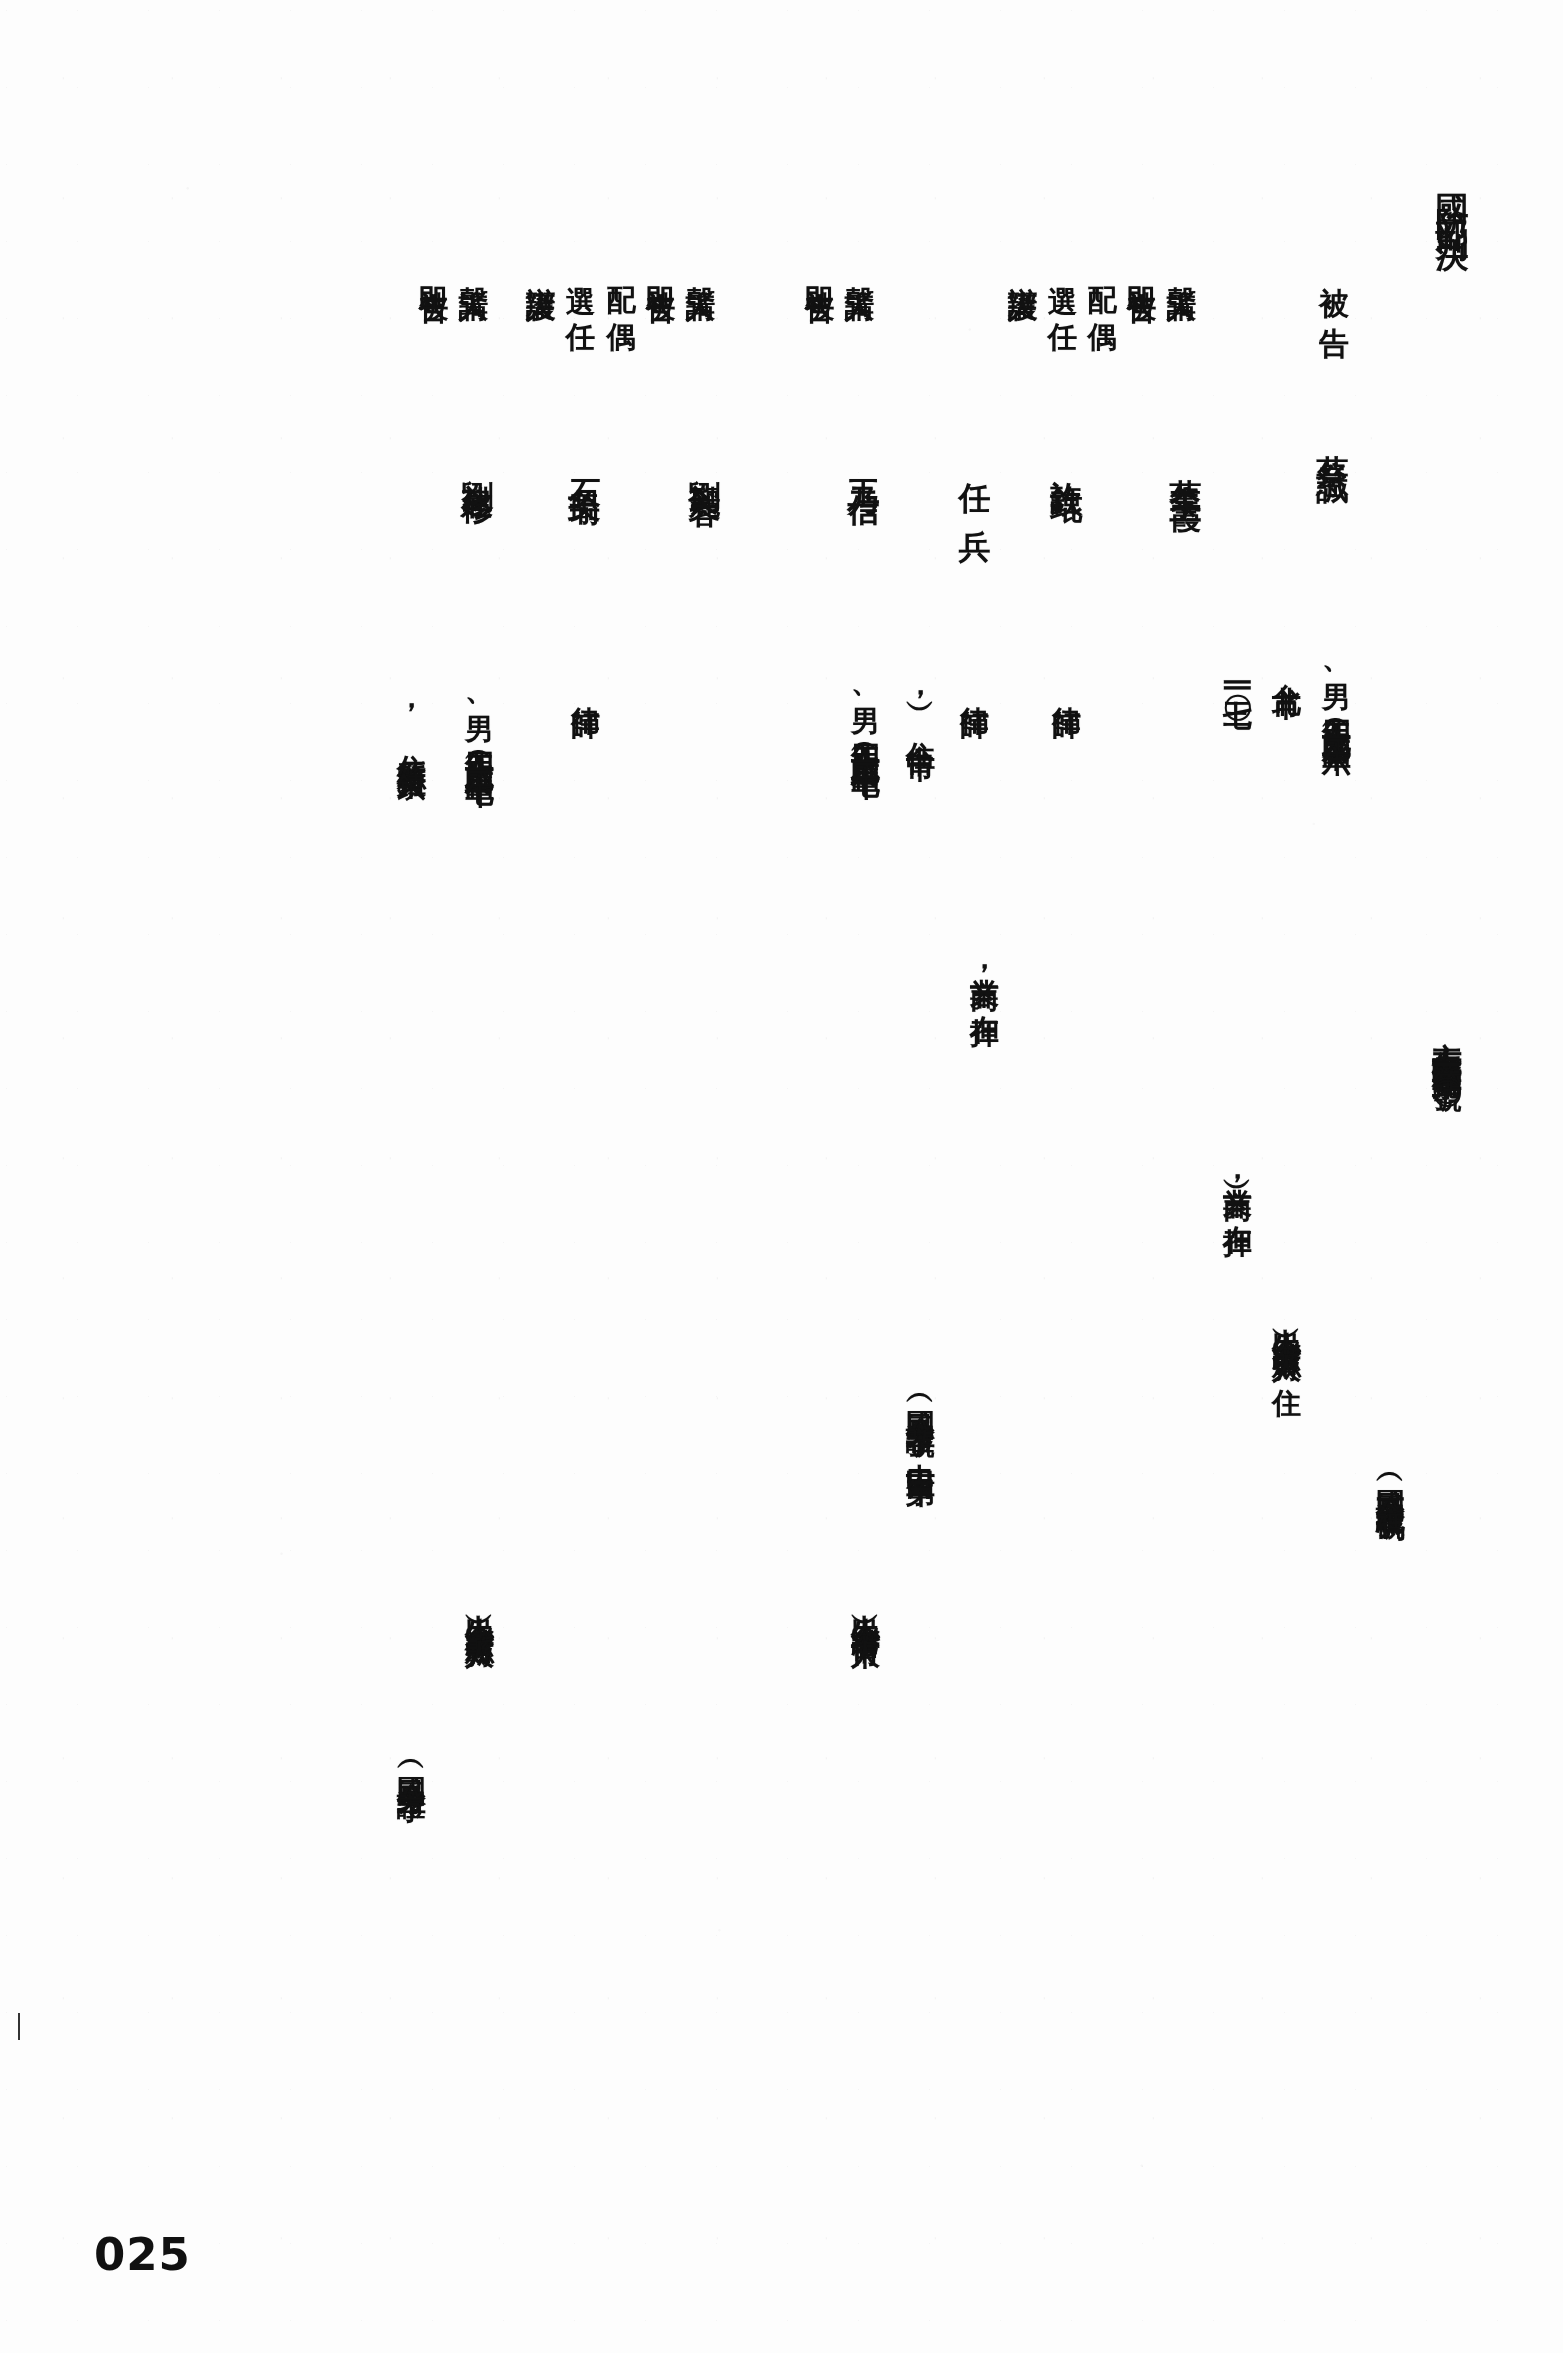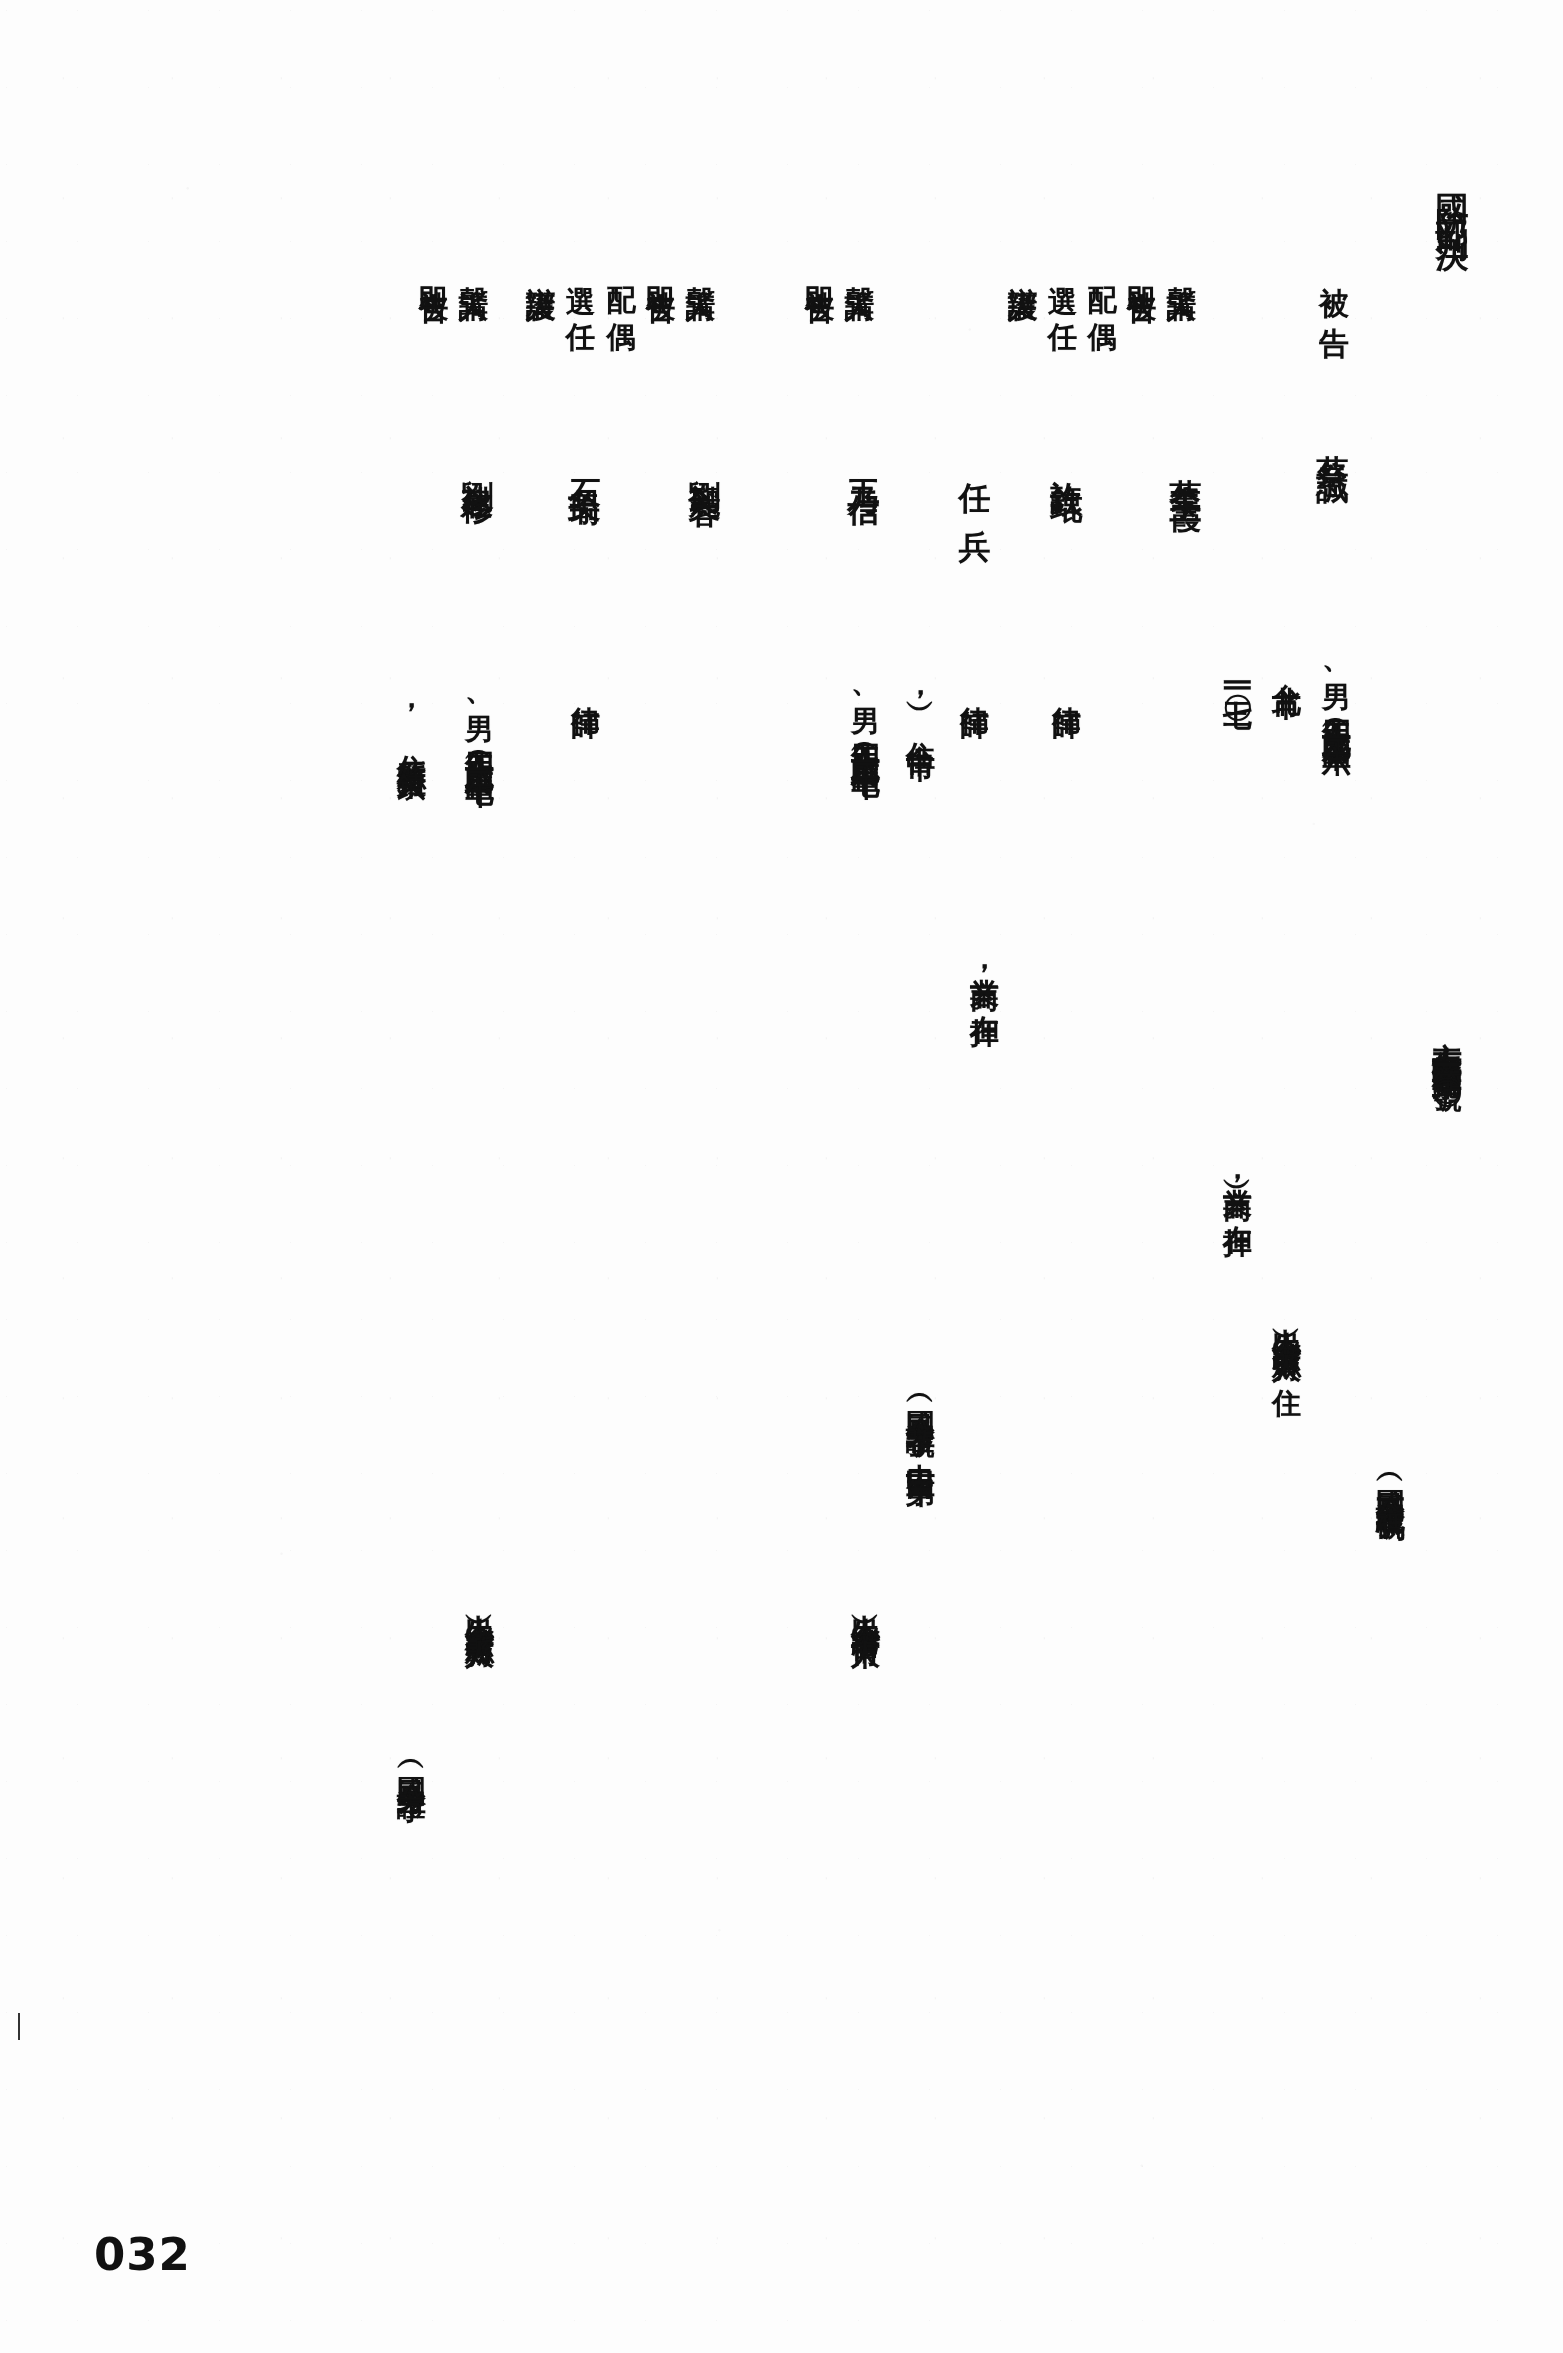--- a/index.html
+++ b/index.html
@@ -175,17 +175,17 @@
     <div>即被告</div>
   </div>
   <div class="vcol entry-name" style="right:1070px; top:454px;">劉建修</div>
   <div class="vcol entry-detail" style="right:1070px; top:692px;">男、年四十八歲（民國十七年</div>
   <div class="vcol entry-detail" style="right:1070px; top:1591px;">出生）台灣省新竹縣人</div>
   <div class="vcol entry-detail" style="right:1138px; top:1751px;">（國民身分證字</div>
   <div class="vcol entry-detail" style="right:1138px; top:700px;">，住新竹縣竹東鎮</div>
 
   <div id="edge-tick"></div>
 
-  <div id="page-number">032</div>
+  <div id="page-number">025</div>
 
   <div id="speckles"></div>
 </div>
 
 
 </body></html>

